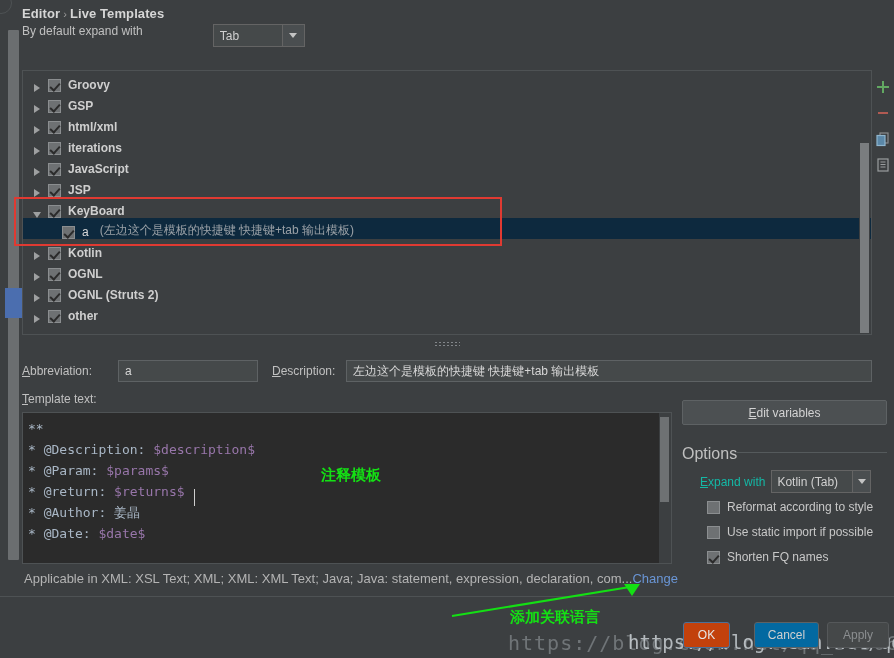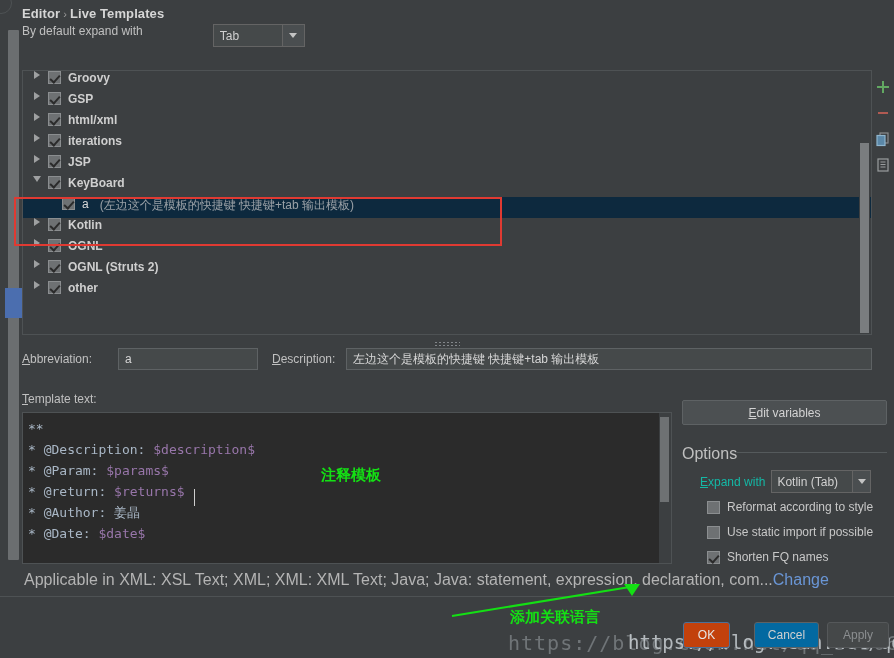--- a/index.html
+++ b/index.html
@@ -61,21 +61,21 @@
     border-right: 4px solid transparent; border-top: 5px solid #c3c3c3;
   }
 
   
   .tree-panel {
     position: absolute; left: 22px; top: 70px; width: 850px; height: 265px;
     background: #3c3f41; border: 1px solid #4e5254;
     overflow: hidden;
   }
   .tree-row {
-    position: relative; height: 21px; display: flex; align-items: flex-start;
+    position: relative; height: 21px; display: flex; align-items: flex-end;
     padding-left: 6px; white-space: nowrap;
   }
   .tree-row.selected { background: #0d293e; }
   .twisty {
     width: 16px; display: flex; align-items: center; justify-content: center;
     flex: 0 0 16px;
   }
   .tri-right {
     width: 0; height: 0; border-top: 4.5px solid transparent;
     border-bottom: 4.5px solid transparent; border-left: 6px solid #9ea0a1;
@@ -125,21 +125,21 @@
     position: absolute; left: 22px; top: 338px; width: 850px; height: 10px;
   }
   .grip {
     position: absolute; left: 50%; top: 3px; transform: translateX(-50%);
     width: 26px; height: 5px;
     background-image: radial-gradient(#82868a 0.6px, transparent 0.7px);
     background-size: 4px 3px;
   }
 
   
-  .ab-row { position: absolute; left: 22px; top: 348px; width: 850px; height: 24px; }
+  .ab-row { position: absolute; left: 22px; top: 360px; width: 850px; height: 24px; }
   .lbl-static { color: #c0c0c0; font-size: 12px; }
   .u { text-decoration: underline; }
   .field {
     background: #45494a; border: 1px solid #5e6264;
     height: 22px; display: flex; align-items: center;
     padding-left: 6px; color: #d6d6d6; font-size: 12px;
     overflow: hidden; white-space: nowrap;
   }
   #abbrev-label { position: absolute; left: 0; top: 4px; }
   #abbrev-field { position: absolute; left: 96px; top: 0; width: 140px; }
@@ -207,21 +207,21 @@
     content: ""; position: absolute; left: 3px; top: 1px;
     width: 4px; height: 8px;
     border-right: 2px solid #2b2b2b; border-bottom: 2px solid #2b2b2b;
     transform: rotate(42deg);
   }
   .opt-cb-row .t { color: #c8c8c8; font-size: 12px; white-space: nowrap; }
 
   
   .applicable {
     position: absolute; left: 24px; top: 571px;
-    color: #b4b4b4; font-size: 16px; white-space: nowrap;
+    color: #b4b4b4; font-size: 13px; white-space: nowrap;
   }
   .change-link { color: #6a96d6; text-decoration: none; }
 
   .hr-bottom { position: absolute; left: 0; top: 596px; width: 894px; height: 1px; background: #4e5254; }
   .bottom-bar { position: absolute; left: 0; top: 597px; width: 894px; height: 61px; background: #3c3f41; }
 
   
   .anno-green-2 {
     position: absolute; left: 510px; top: 608px;
     color: #14e014; font-size: 15px; font-weight: bold;
@@ -299,20 +299,27 @@
             <i class="tri-right"></i>
           </span>
           <span class="cb checked"></span>
           <span class="name">iterations</span>
         </div>
         <div class="tree-row">
           <span class="twisty">
             <i class="tri-right"></i>
           </span>
           <span class="cb checked"></span>
+          <span class="name">JavaScript</span>
+        </div>
+        <div class="tree-row">
+          <span class="twisty">
+            <i class="tri-right"></i>
+          </span>
+          <span class="cb checked"></span>
           <span class="name">JSP</span>
         </div>
         <div class="tree-row">
           <span class="twisty">
             <i class="tri-open"></i>
           </span>
           <span class="cb checked"></span>
           <span class="name">KeyBoard</span>
         </div>
         <div class="tree-row child selected">

